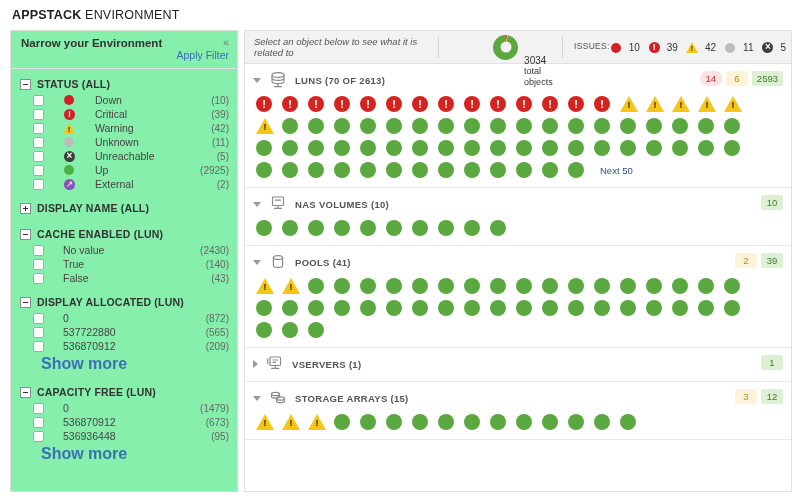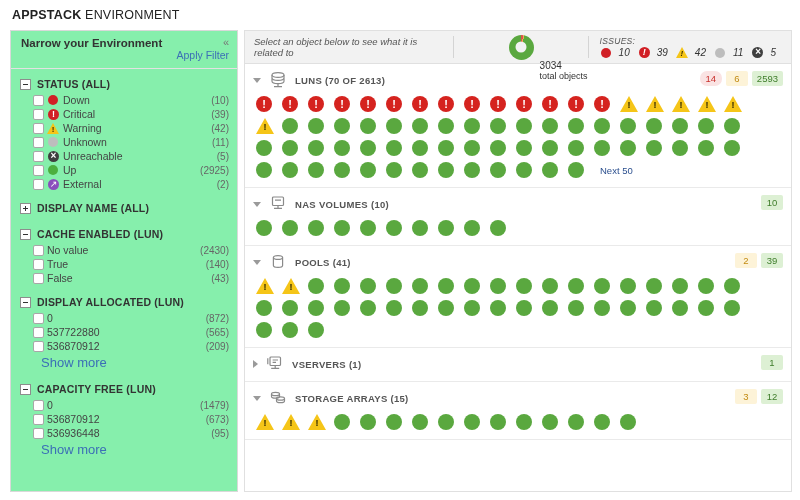--- a/index.html
+++ b/index.html
@@ -62,31 +62,31 @@
     width: 5px; height: 1px; background: #333;
   }
   .pm-box.plus::after {
     content: ""; position: absolute; left: 4px; top: 2px;
     width: 1px; height: 5px; background: #333;
   }
 
   .facet-row {
     display: flex; align-items: center;
     padding: 1px 8px 1px 22px;
-    font-size: 10.5px; color: #444; cursor: pointer;
+    font-size: 10.5px; color: #444; cursor: pointer; gap: 16px;
   }
   .cb {
     width: 11px; height: 11px; border: 1px solid #a7a7a7;
     background: #fff; border-radius: 2px; flex: none; margin-right: 3px;
   }
   .facet-row .lbl { flex: 1; white-space: nowrap; overflow: hidden; }
   .facet-row .cnt { color: #666; font-size: 10px; }
   .show-more {
-    padding: 2px 8px 2px 30px; font-size: 13px;
-    color: #3b6fb6; cursor: pointer;
+    padding: 2px 8px 2px 30px; font-size: 16px;
+    color: #3b6fb6; cursor: pointer; font-weight: bold;
   }
 
   
   .sg { width: 12px; height: 12px; flex: none; margin-right: 4px;
         display: inline-block; position: relative; }
   .sg.dot-red   { border-radius: 50%; background: #d12026; width:10px;height:10px;margin:0 5px 0 1px;}
   .sg.crit      { border-radius: 50%; background: #d12026; width:11px;height:11px;margin:0 4px 0 1px;}
   .sg.crit::after{ content:"!"; position:absolute; left:0; right:0; top:-1px;
         text-align:center; color:#fff; font-size:9px; font-weight:bold; line-height:12px;}
   .sg.warn      { width:0;height:0;border-left:6px solid transparent;border-right:6px solid transparent;
@@ -126,21 +126,21 @@
     background: conic-gradient(#d9534f 0deg 7deg, #f0ad4e 7deg 14deg, #5aa83f 14deg 360deg);
   }
   .donut::after {
     content:""; position:absolute; left:50%; top:50%;
     transform: translate(-50%,-50%);
     width: 11px; height: 11px; border-radius:50%; background:#f2f2f2;
   }
   .ov-text { font-size: 9px; color:#333; line-height: 11px; }
   .ov-text .num { font-size: 10px; color:#333;margin-top:48px; }
 
-  .issues-wrap { display:flex; flex-direction:column; justify-content:center; padding-left:11px;font-style:italic; }
+  .issues-wrap { display:flex; flex-direction:row; justify-content:center; padding-left:11px; }
   .issues-label { font-size:8.5px; color:#555; letter-spacing:.3px; }
   .issues-row { display:flex; align-items:center; gap:3px; margin-top:1px;}
   .issues-row .iv { font-size:10px; color:#333; margin-right:5px; }
 
   
   .section { border-bottom: 1px solid #eaeaea; padding: 5px 0 6px 0; }
   .sec-head { display:flex; align-items:center; height:22px; position:relative; padding-left:8px;}
   .tri {
     width:0;height:0;flex:none;margin-right:7px;
     border-left:4px solid transparent;border-right:4px solid transparent;

